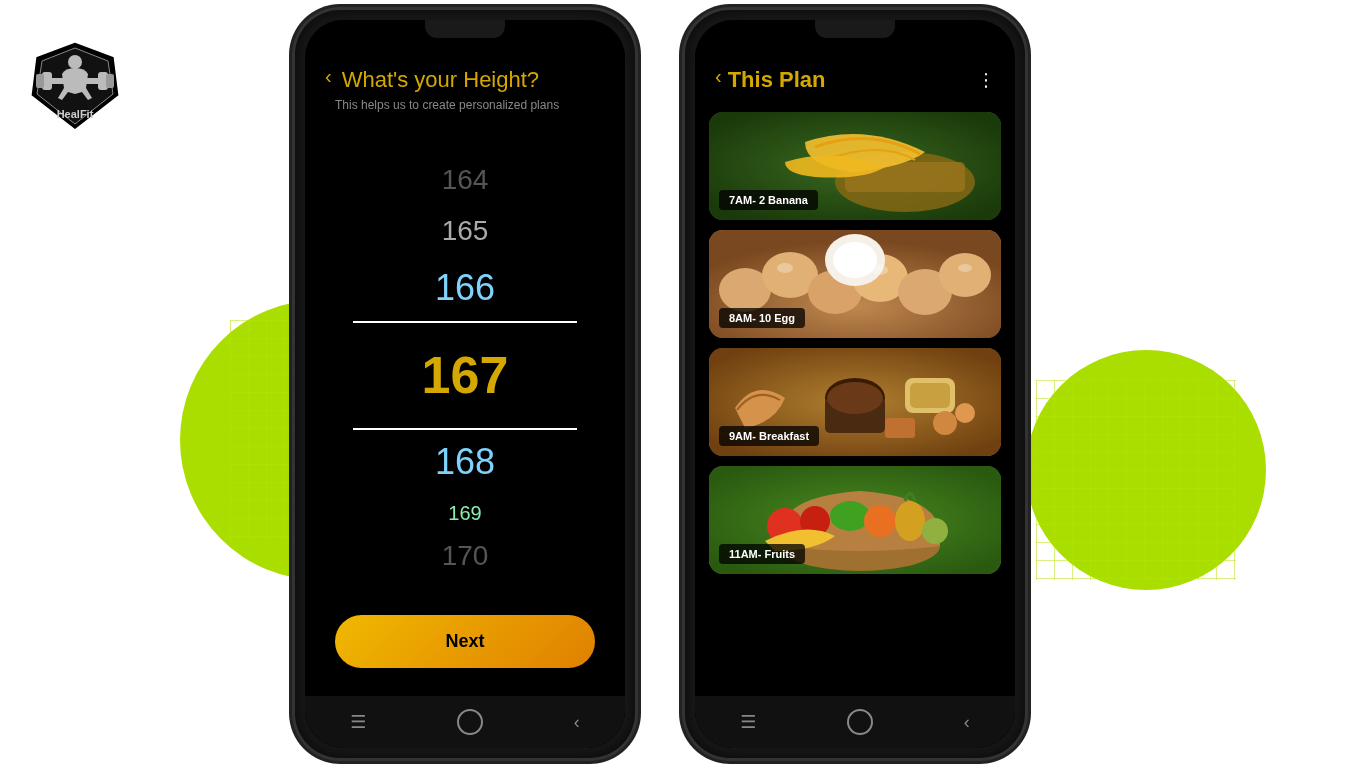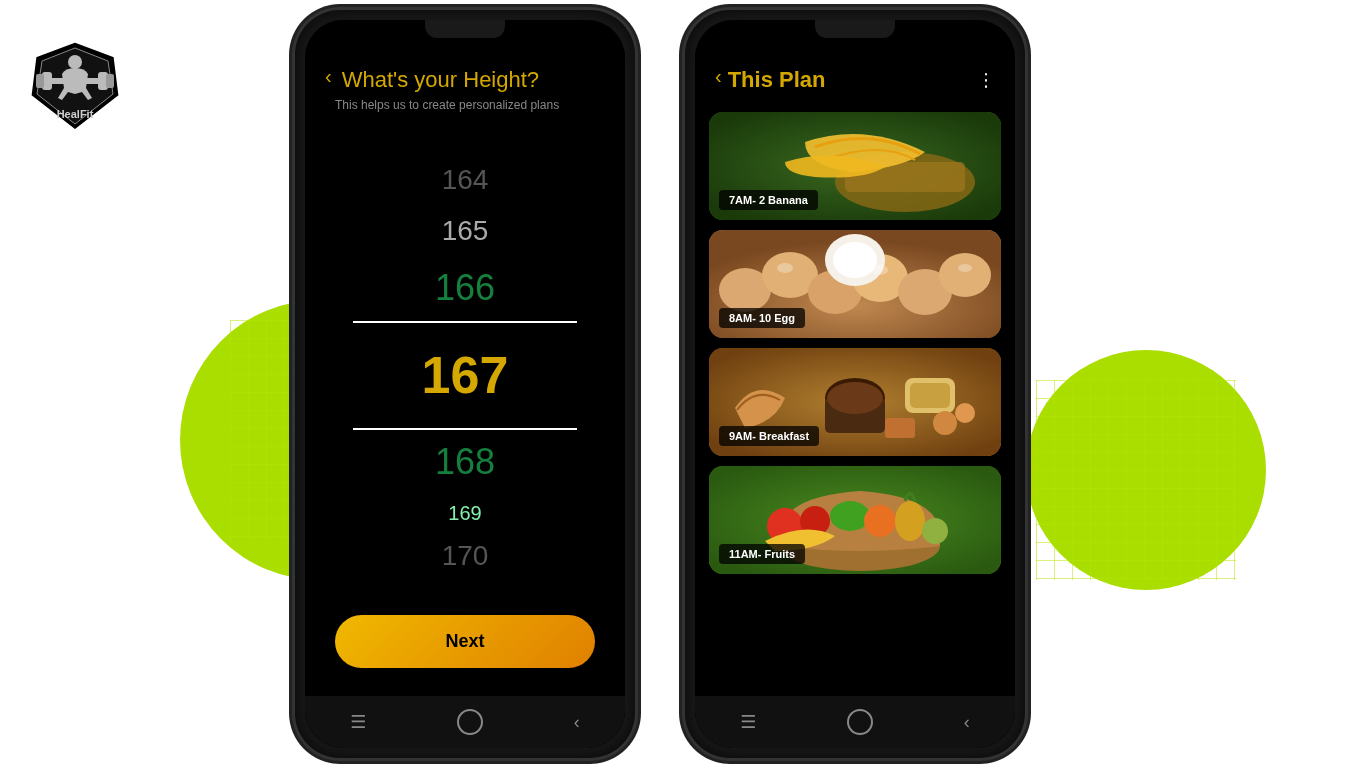--- a/index.html
+++ b/index.html
@@ -218,21 +218,21 @@
       line-height: 1.8;
       text-align: center;
       width: 100%;
     }
     .height-item.selected {
       color: #d4a800;
       font-size: 52px;
       font-weight: bold;
     }
     .height-item.near {
-      color: #15803d;
+      color: #7dd3fc;
       font-size: 36px;
       font-weight: 400;
     }
 
     .next-btn {
       margin: 0 30px 80px 30px;
       background: linear-gradient(135deg, #f0b800, #e08000);
       color: #000;
       font-weight: bold;
       font-size: 18px;

